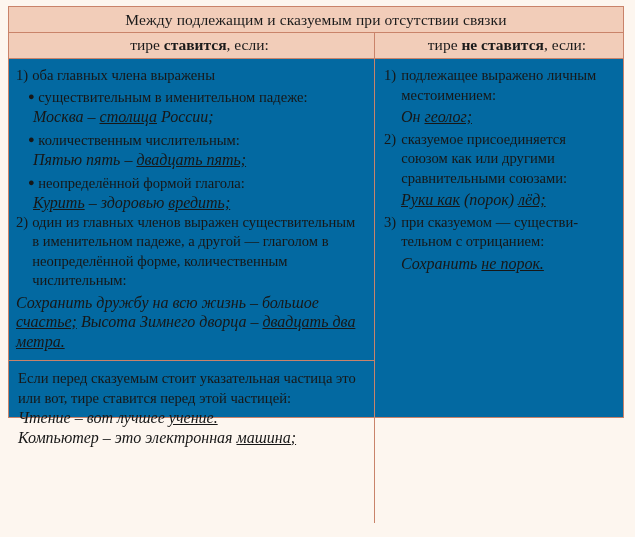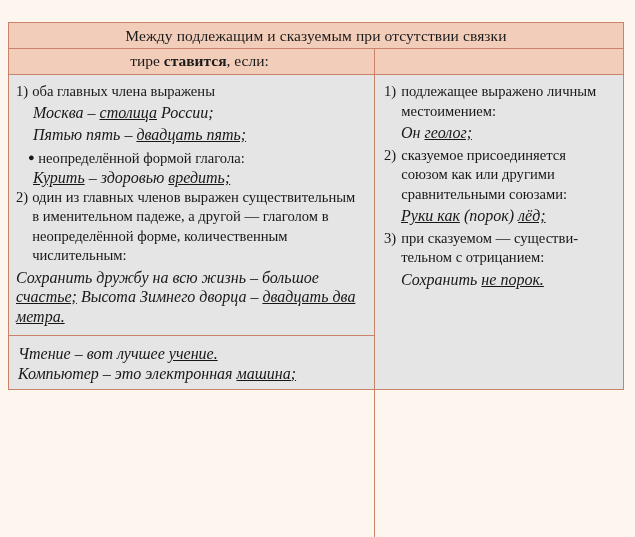--- a/index.html
+++ b/index.html
@@ -17,25 +17,24 @@
     position: relative;
     width: 635px;
     height: 537px;
     background: #fdf6ef;
   }
   .table {
     position: absolute;
     left: 8px;
     top: 6px;
     width: 616px;
-    height: 368px;
+    height: 412px;
     border: 1px solid #c9836a;
     box-sizing: border-box;
-    background: #e5e5e5;
-    margin-top: 16px;
+    background: #0369a1;
   }
   .header-row {
     display: block;
     background: #f2cdb9;
   }
   .header-top {
     text-align: center;
     font-size: 15.5px;
     color: #1b1b1b;
     padding: 4px 0 3px 0;
@@ -142,38 +141,49 @@
 
 <div class="page">
   <div class="table">
 
     <div class="header-row">
       <div class="header-top">Между подлежащим и сказуемым при отсутствии связки</div>
       <div class="header-bottom">
         <div class="header-cell hc-left">
           <span>тире </span><b>ставится</b><span>, если:</span>
         </div>
+        <div class="header-cell hc-right">
+          <span>тире </span><b>не ставится</b><span>, если:</span>
+        </div>
       </div>
     </div>
 
     <div class="body-row">
 
       <div class="col-left">
 
         <div class="item">
           <span class="marker">1)</span>
           <span class="itext">оба главных члена выражены</span>
         </div>
 
+        <div class="bullet-line">
+          <span class="dot">●</span>
+          <span>существительным в именительном падеже:</span>
+        </div>
         <div class="example">
           <span>Москва – </span><span class="u">столица</span><span> России;</span>
         </div>
 
         <div class="spacer-sm"></div>
 
+        <div class="bullet-line">
+          <span class="dot">●</span>
+          <span>количественным числительным:</span>
+        </div>
         <div class="example">
           <span>Пятью пять – </span><span class="u">двадцать пять;</span>
         </div>
 
         <div class="spacer-sm"></div>
 
         <div class="bullet-line">
           <span class="dot">●</span>
           <span>неопределённой формой глагола:</span>
         </div>
@@ -188,20 +198,21 @@
 
         <div class="spacer-xs"></div>
 
         <div class="example noindent">
           <span>Сохранить дружбу на всю жизнь – большое </span><span class="u">счастье;</span><span> Высота </span><span>Зимнего дворца – </span><span class="u">двадцать два метра.</span>
         </div>
 
         <div class="sep"></div>
 
         <div class="note">
+          <div>Если перед сказуемым стоит указатель­ная частица это или вот, тире ставится перед этой частицей:</div>
           <div class="example noindent">
             <span>Чтение – вот лучшее </span><span class="u">учение.</span>
           </div>
           <div class="example noindent">
             <span>Компьютер – это электронная </span><span class="u">машина;</span>
           </div>
         </div>
 
       </div>
 

